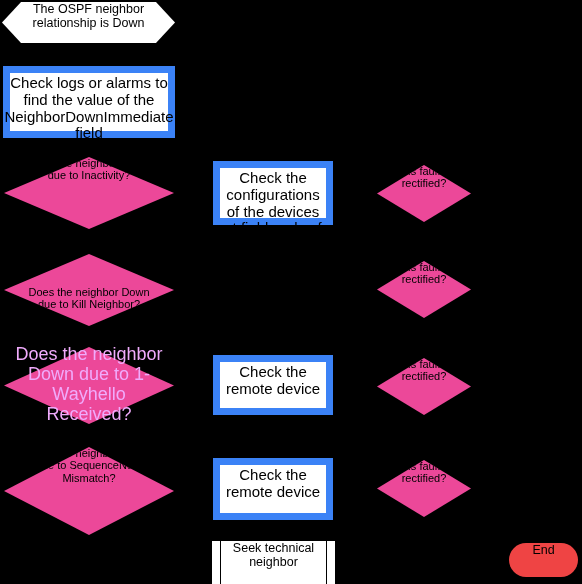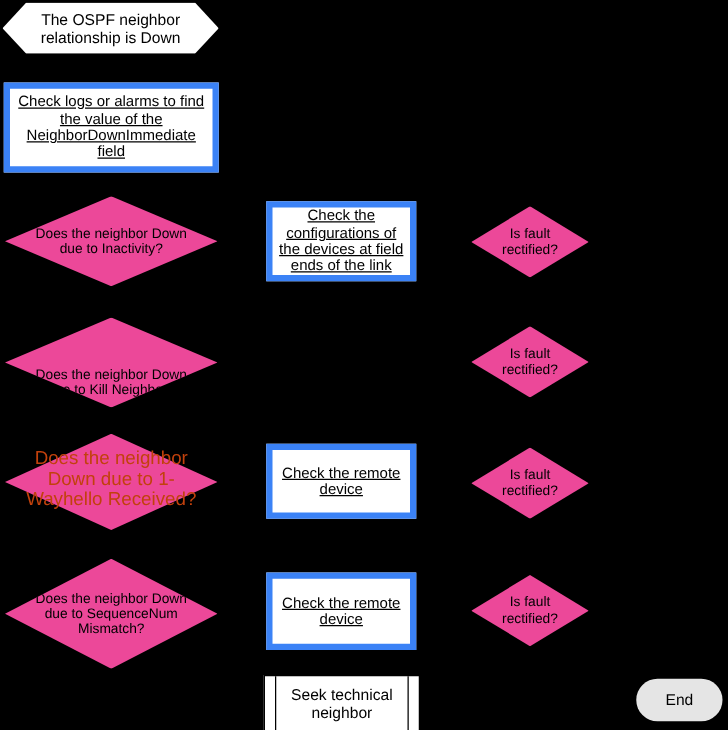--- a/index.html
+++ b/index.html
@@ -13,32 +13,31 @@
     height: 584px;
     background: #000000;
     overflow: hidden;
     font-family: "Liberation Sans", sans-serif;
     color: #000000;
   }
   .node {
     position: absolute;
     box-sizing: border-box;
     display: flex;
-    align-items: center;
+    align-items: flex-start;
     justify-content: center;
     text-align: center;
     line-height: 1.12;
   }
   
   .box {
     background: #ffffff;
-    border: 5px solid #3b82f6;
-    font-size: 12px;
+    border: 7px solid #3b82f6;
+    font-size: 15px;
     padding: 2px 4px;
-    text-decoration: underline;
   }
   
   .hex {
     background: #ffffff;
     font-size: 12.5px;
     -webkit-clip-path: polygon(11% 0%, 89% 0%, 100% 50%, 89% 100%, 11% 100%, 0% 50%);
     clip-path: polygon(11% 0%, 89% 0%, 100% 50%, 89% 100%, 11% 100%, 0% 50%);
   }
   
   .diamond {
@@ -47,28 +46,28 @@
     -webkit-clip-path: polygon(50% 0%, 100% 50%, 50% 100%, 0% 50%);
     clip-path: polygon(50% 0%, 100% 50%, 50% 100%, 0% 50%);
   }
   
   .diamond-overflow {
     position: absolute;
     display: flex;
     align-items: center;
     justify-content: flex-end;
     text-align: center;
-    font-size: 15px;
+    font-size: 18px;
     line-height: 1.12;
-    color: #c2410c;
+    color: #f0abfc;
     pointer-events: none;
   }
   
   .stadium {
-    background: #e5e5e5;
+    background: #ef4444;
     border-radius: 999px;
     font-size: 12.5px;
   }
   
   .predef {
     background: #ffffff;
     border: 1px solid #000000;
     font-size: 12.5px;
   }
   .predef::before,

